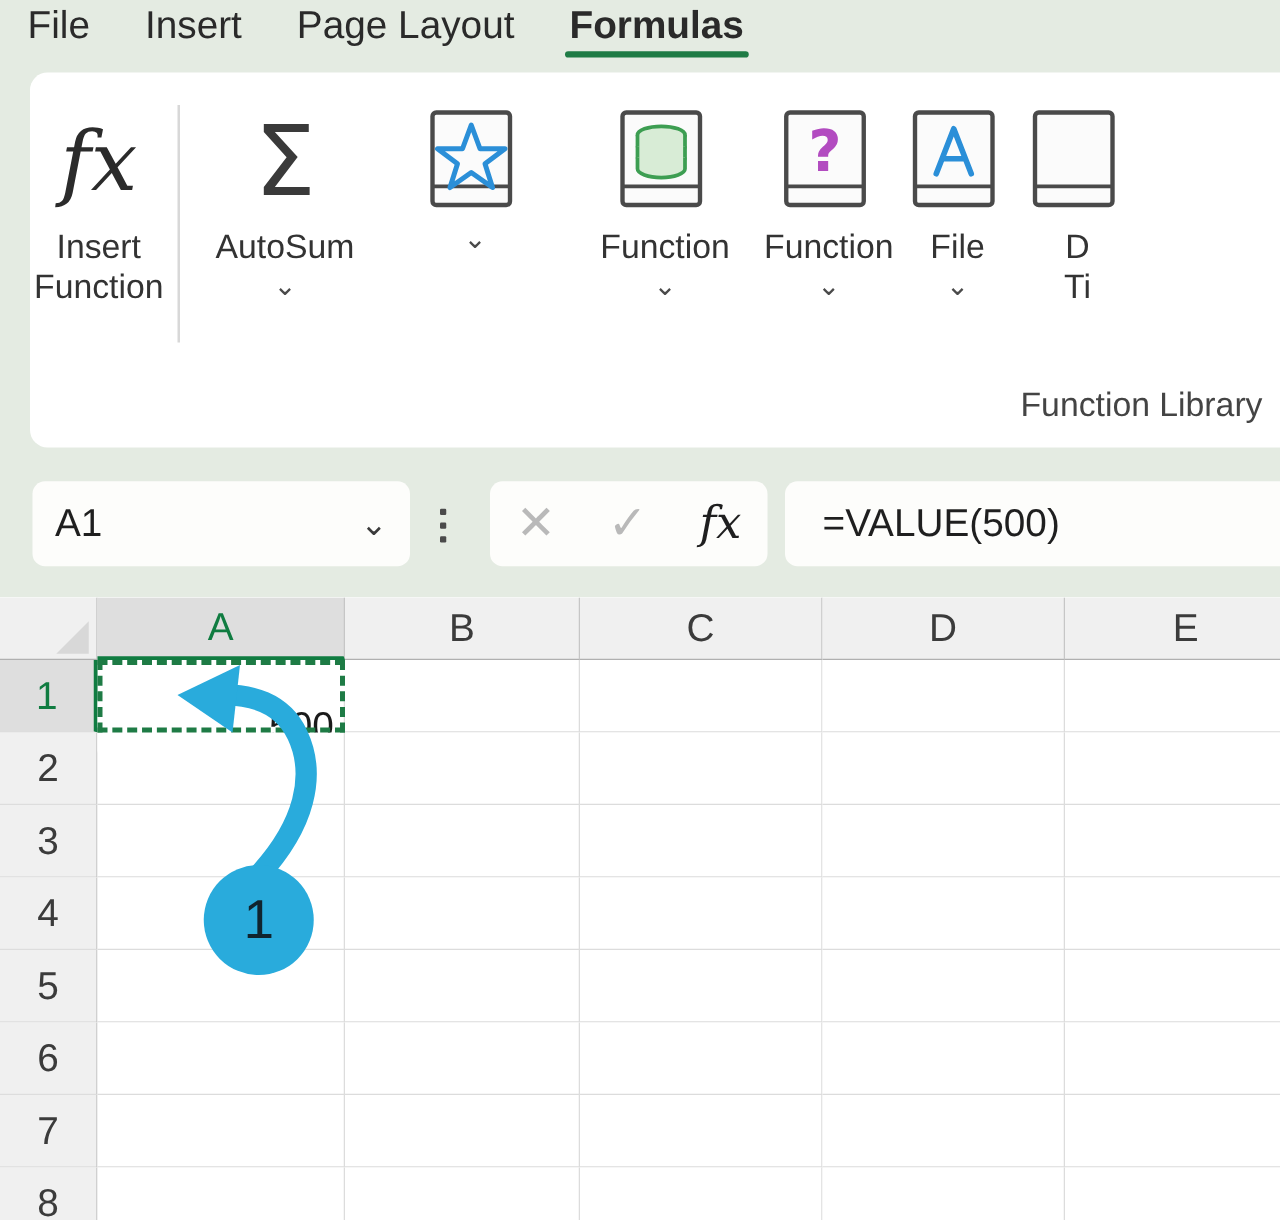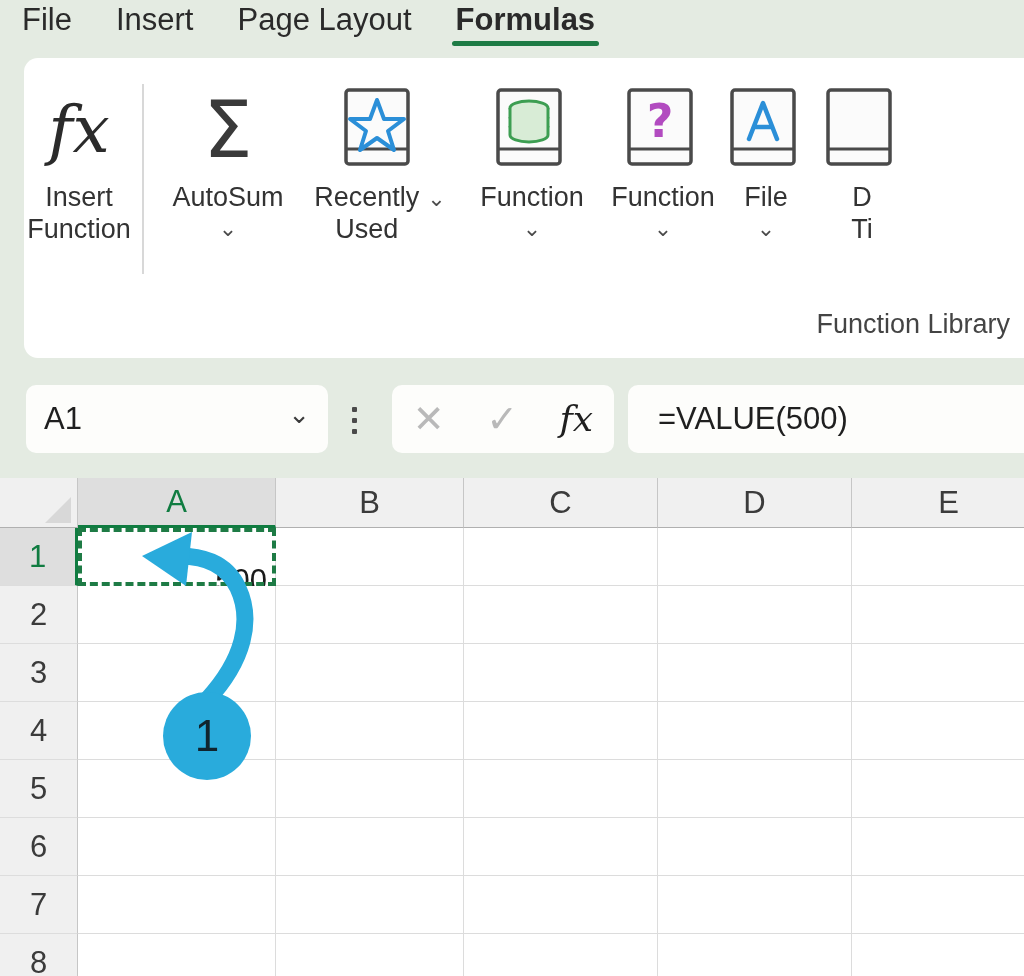--- a/index.html
+++ b/index.html
@@ -134,20 +134,21 @@
     left: 0; top: 385px;
     width: 1024px; height: 70px;
   }
   .namebox {
     position: absolute;
     left: 26px; top: 0;
     width: 302px; height: 68px;
     background: #fdfdfb;
     border-radius: 10px;
     display: flex;
+    align-items: center;
     box-sizing: border-box;
     padding: 16px 18px;
     cursor: pointer;
   }
   .namebox-text {
     font-size: 31px;
     color: #1f1f1f;
     flex: 1;
   }
   .chev {
@@ -360,22 +361,20 @@
 
         <div class="rb-btn wide">
           <div class="rb-icon">
             <svg width="78" height="86" viewBox="0 0 78 86">
               <rect x="5" y="3" width="62" height="74" rx="3" fill="#fbfbfb" stroke="#4a4a4a" stroke-width="3.5"></rect>
               <line x1="5" y1="62" x2="67" y2="62" stroke="#4a4a4a" stroke-width="3"></line>
               <polygon points="36,13 43,32 63,32 47,44 53,63 36,51 19,63 25,44 9,32 29,32" fill="none" stroke="#2b8fd8" stroke-width="4" stroke-linejoin="round"></polygon>
             </svg>
           </div>
           <div class="rb-label-row">
-            <div class="rb-label">Recently
-Used</div>
             <span class="rb-caret">⌄</span>
           </div>
         </div>
 
         <div class="rb-btn wide">
           <div class="rb-icon">
             <svg width="78" height="86" viewBox="0 0 78 86">
               <rect x="5" y="3" width="62" height="74" rx="3" fill="#fbfbfb" stroke="#4a4a4a" stroke-width="3.5"></rect>
               <line x1="5" y1="62" x2="67" y2="62" stroke="#4a4a4a" stroke-width="3"></line>
               <ellipse cx="36" cy="21" rx="19" ry="7" fill="#d8ecd6" stroke="#3d9e52" stroke-width="3"></ellipse>

